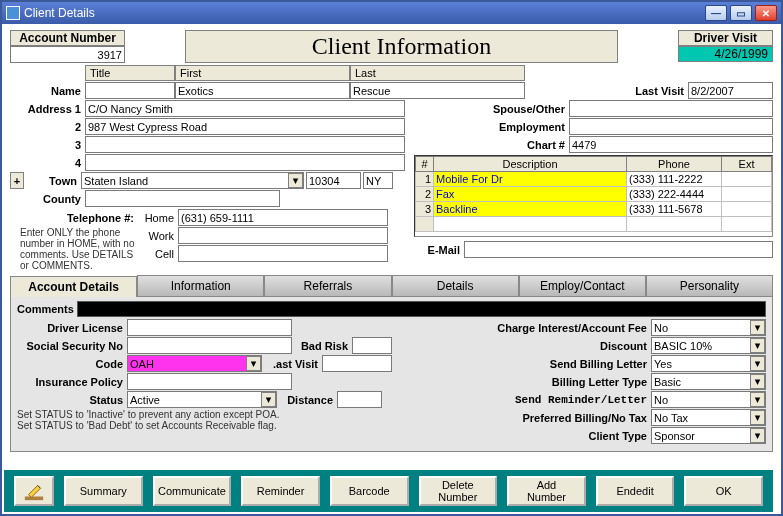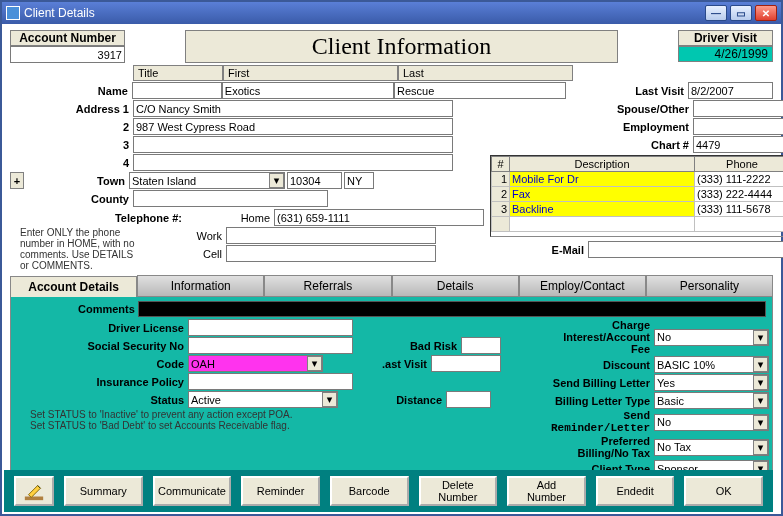--- a/index.html
+++ b/index.html
@@ -5,40 +5,40 @@
   * { box-sizing: border-box; font-family: Arial, sans-serif; font-size: 11px; }
   body { margin: 0; background: #008080; }
   .window { width: 783px; height: 516px; background: #fff; border: 2px solid #3b5998; position: relative; }
   .titlebar { height: 22px; background: linear-gradient(#5a7fd7,#3a5ba9); color: #fff; display: flex; align-items: center; padding: 0 4px; }
   .titlebar .ticon { width: 14px; height: 14px; background: #4a90d9; border: 1px solid #fff; margin-right: 4px; display:inline-block;}
   .titlebar .ttext { flex: 1; font-size: 12px; }
   .winbtns { display: flex; gap: 3px; }
   .winbtn { width: 22px; height: 16px; background: linear-gradient(#e8f0ff,#b8cced); border: 1px solid #2a4a8a; border-radius: 2px; display:flex;align-items:center;justify-content:center;font-weight:bold;font-size:10px;color:#2a4a8a;}
   .winbtn.close { background: linear-gradient(#ff9a8a,#e04030); color:#fff; border-color:#a02010;}
   .body { padding: 6px 8px 0 8px; background:#fff; }
-  .lbl { text-align: right; padding-right: 4px; display:inline-block; font-size:11px;margin-left:48px;}
+  .lbl { text-align: right; padding-right: 4px; display:inline-block; font-size:11px;}
   .lbl.bold { font-weight: bold; }
   input.field, .fieldlike { height: 17px; border: 1px solid #7a7a7a; background:#fff; padding: 0 2px; font-size:11px; }
   .heading { font-family: "Times New Roman", serif; font-size: 24px; text-align:center; border:1px solid #808080; background:#ece9d8; padding:2px 0;}
   .firstvisit-lbl { background:#ece9d8; border:1px solid #808080; text-align:center; font-weight:bold; font-size:12px;}
   .firstvisit-val { background:#00c7b0; color:#000; text-align:right; padding-right:4px; border:1px solid #808080; font-size:12px;}
   .acctnum-lbl { background:#ece9d8; border:1px solid #808080; text-align:center; font-weight:bold; font-size:12px;}
   .colhdr { background:#ece9d8; border:1px solid #808080; text-align:left; padding-left:4px; font-size:11px; height:16px; line-height:14px;}
   .grid { border:1px inset #808080; width:100%; border-collapse:collapse; }
   .grid th { background:#ece9d8; border:1px solid #808080; font-weight:normal; text-align:center; padding:1px;}
   .grid td { border:1px solid #c0c0c0; padding:0 2px; background:#fff; height:15px;}
   .grid td.rownum { background:#ece9d8; text-align:right; width:16px;}
   .grid td.hl { background:#ffff00; color:#0000cc; }
   .plusbtn { width:14px;height:17px;border:1px solid #808080;background:#ece9d8;display:inline-flex;align-items:center;justify-content:center;font-weight:bold;}
   .combo { position:relative; display:inline-block;}
   .combo .arrow { position:absolute; right:1px; top:1px; width:15px; height:15px; background:#ece9d8; border:1px solid #808080; display:flex;align-items:center;justify-content:center;}
   .tabs { display:flex; border-bottom:1px solid #888; margin-top:4px;}
   .tab { flex:1; text-align:center; padding:3px 0; background:linear-gradient(#e0e0e0,#b8b8b8); border:1px solid #888; border-bottom:none; font-size:12px; cursor:pointer;}
   .tab.active { background:#ece9d8; font-weight:bold; position:relative; top:1px;}
-  .tabbody { background:#14b8a6; border:1px solid #888; border-top:none; padding:4px 6px 6px 19px; }
+  .tabbody { background:#e5e5e5; border:1px solid #888; border-top:none; padding:4px 6px 6px 6px; }
   .blackbar { background:#000; height:16px; border:1px solid #555; }
   .hint { font-size:10px; color:#333; line-height:11px;}
   .bottombar { position:absolute; left:2px; right:8px; bottom:2px; height:42px; background:#008080; display:flex; gap:10px; padding:6px 10px; align-items:center;}
   .bbtn { flex:1; height:30px; background:#ece9d8; border:2px outset #fff; font-size:11px; display:flex;align-items:center;justify-content:center;text-align:center; cursor:pointer; white-space:pre-line;}
   .iconbtn { width:40px; flex:0 0 40px; display:flex;align-items:center;justify-content:center;}
   .row { display:flex; align-items:center; margin-bottom:1px;}
 </style>
 </head>
 <body>
 
@@ -100,21 +100,21 @@
             <span class="lbl bold" style="width:75px;">3</span>
           <input class="field" style="width: 320px;" value="">
           </div>
         <div class="row">
             <span class="lbl bold" style="width:75px;">4</span>
           <input class="field" style="width: 320px;" value="">
           </div>
         <div class="row">
           <span class="plusbtn">+</span>
           <span class="lbl bold" style="width:57px;">Town</span>
-          <span class="combo"><input class="field" style="width: 156px;" value="Staten Island"><span class="arrow">▾</span></span>
+          <span class="combo"><input class="field" style="width: 223px;" value="Staten Island"><span class="arrow">▾</span></span>
           <input class="field" style="width: 55px; margin-left: 2px;" value="10304">
           <input class="field" style="width: 30px; margin-left: 2px;" value="NY">
         </div>
         <div class="row">
             <span class="lbl bold" style="width:75px;">County</span>
           <input class="field" style="width: 195px;" value="">
           </div>
         <div class="row" style="margin-top:2px;">
           <span class="lbl bold" style="width:128px;">Telephone #:</span>
           <span class="lbl" style="width:40px;">Home</span>

